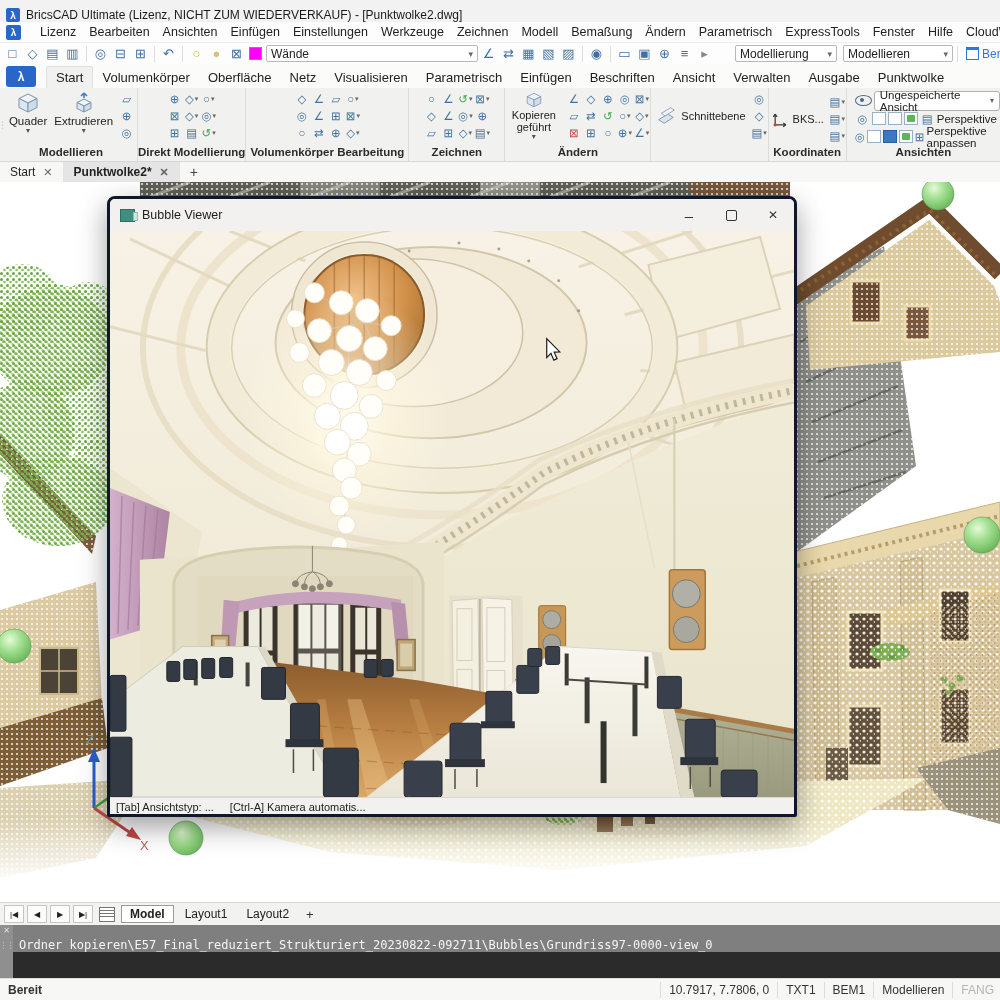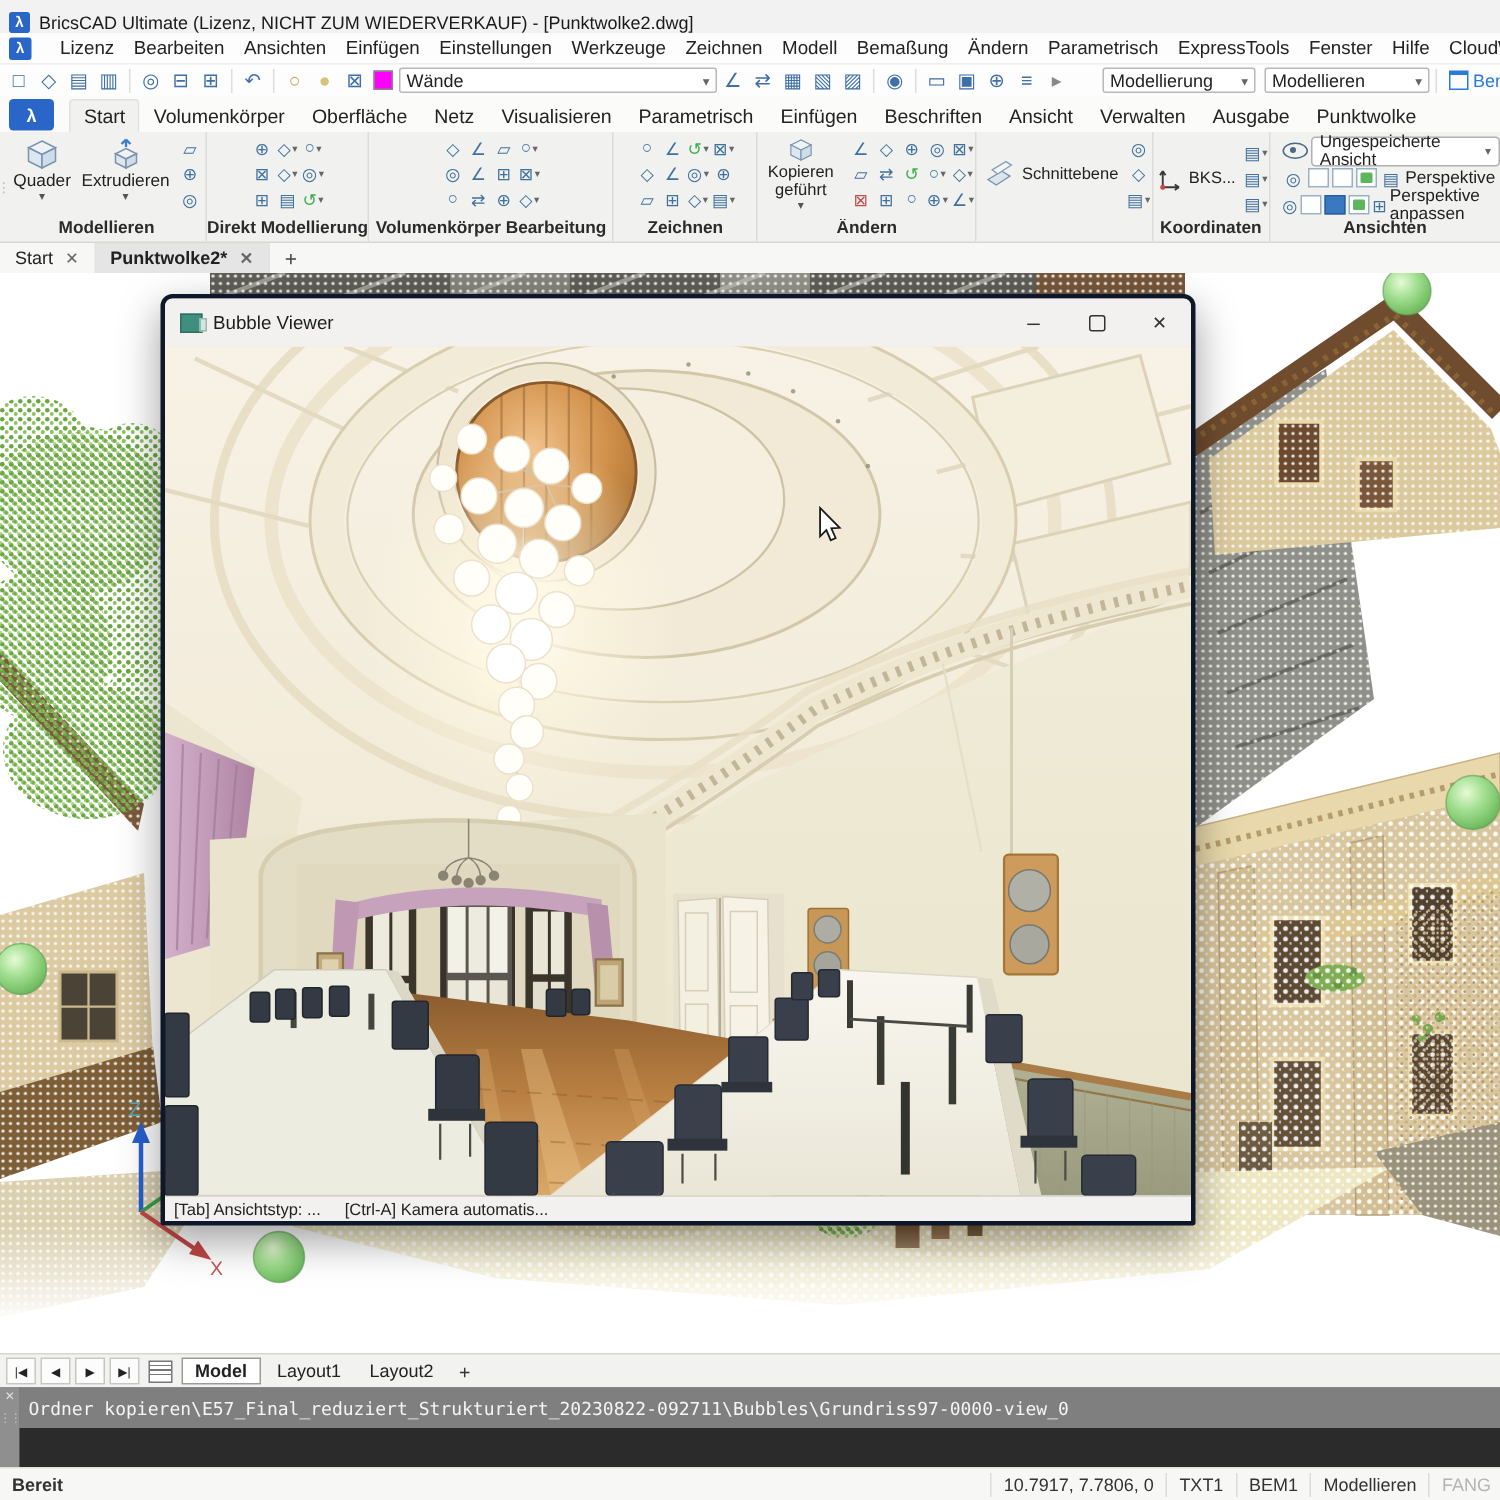--- a/index.html
+++ b/index.html
@@ -100,21 +100,21 @@
         justify-content:center;font-size:8px;color:#222;}
   .nb-first::before{content:"|◀";} .nb-prev::before{content:"◀";} .nb-next::before{content:"▶";} .nb-last::before{content:"▶|";}
   .sheeticon{width:14px;height:13px;border:1px solid #777;margin:0 3px;background:
      linear-gradient(#fff 0 2px,#777 2px 3px,#fff 3px 5px,#777 5px 6px,#fff 6px 8px,#777 8px 9px,#fff 9px);}
   .ltab{padding:1px 8px;}
   .ltab.active{font-weight:bold;background:#fff;border:1px solid #9a9a97;}
   .lplus{padding:0 6px;font-size:13px;color:#333;}
   
   #cmd{position:absolute;left:0;top:925px;width:1000px;height:53px;background:#2b2b2b;}
   #cmdhist{position:absolute;left:13px;top:0;right:0;height:27px;background:#7f7f7f;color:#f5f5f5;
-           font-family:"DejaVu Sans Mono",monospace;font-size:12px;display:flex;align-items:center;padding-left:6px;box-sizing:border-box;white-space:nowrap;overflow:hidden;}
+           font-family:"DejaVu Sans Mono",monospace;font-size:12px;display:flex;align-items:flex-end;padding-left:6px;box-sizing:border-box;white-space:nowrap;overflow:hidden;}
   #cmdgutter{position:absolute;left:0;top:0;width:13px;height:53px;background:#8f8f8f;border-right:1px solid #6f6f6f;
              display:flex;flex-direction:column;align-items:center;color:#e0e0e0;font-size:8px;}
   #cmdgutter::before{content:"✕";margin-top:1px;}
   #cmdgutter::after{content:"⋮⋮";letter-spacing:-1px;color:#c8c8c8;margin-top:6px;}
   #cmdinput{position:absolute;left:13px;top:27px;right:0;height:26px;background:#2b2b2b;}
   
   #statusbar{position:absolute;left:0;top:978px;width:1000px;height:22px;background:#f7f7f6;border-top:1px solid #e0e0dd;
              display:flex;align-items:center;font-size:12px;color:#333;overflow:hidden;}
   .sb-left{padding-left:8px;font-weight:bold;}
   .sb-right{margin-left:auto;display:flex;align-items:center;height:100%;}

